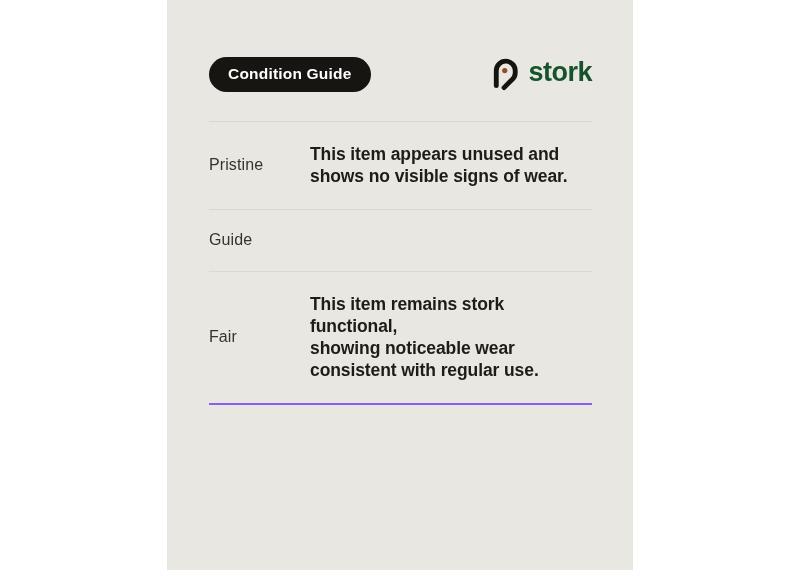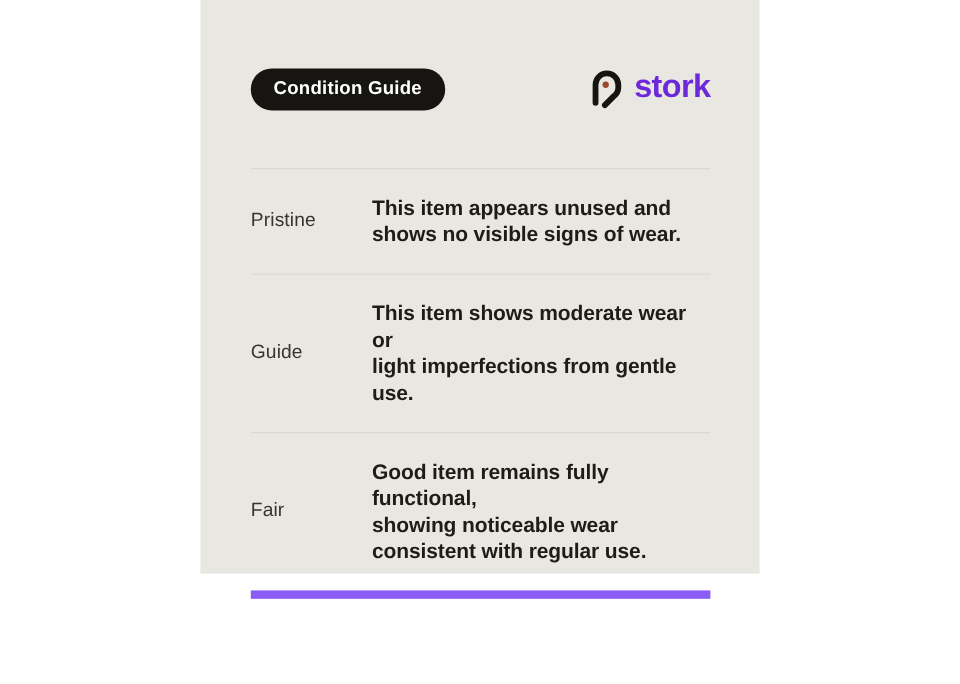--- a/index.html
+++ b/index.html
@@ -13,21 +13,21 @@
     position: relative;
     width: 800px;
     height: 570px;
     background: #ffffff;
   }
   .card {
     position: absolute;
     left: 167px;
     top: 0;
     width: 466px;
-    height: 478px;
+    height: 570px;
     background: #e9e7e1;
   }
   .card-inner {
     padding: 56px 41px 0 42px;
   }
   .header {
     display: flex;
     align-items: center;
     justify-content: space-between;
     height: 36px;
@@ -50,27 +50,27 @@
   .brand {
     display: flex;
     align-items: center;
     gap: 7px;
   }
   .brand-icon { display: block; }
   .brand-name {
     font-size: 27px;
     font-weight: 600;
     letter-spacing: -0.5px;
-    color: #6d28d9;
+    color: #14532d;
     line-height: 1;
     padding-bottom: 3px;
   }
   .rows {
-    margin-top: 48px;
-    border-bottom: 7px solid #8b5cf6;
+    margin-top: 29px;
+    border-bottom: 2px solid #8b5cf6;
   }
   .row {
     display: flex;
     align-items: center;
     border-top: 1px solid #dbd8d2;
     padding: 21px 0 22px 0;
   }
   .row-label {
     flex: 0 0 101px;
     width: 101px;
@@ -114,28 +114,25 @@
 
           <div class="row">
             <div class="row-label">Pristine</div>
             <div class="row-desc">This item appears unused and
 shows no visible signs of wear.</div>
           </div>
 
 
           <div class="row">
             <div class="row-label">Guide</div>
-            <div class="row-desc">This item shows moderate wear or
-light imperfections from gentle
-use.</div>
           </div>
 
           <div class="row">
             <div class="row-label">Fair</div>
-            <div class="row-desc">Good item remains fully functional,
+            <div class="row-desc">This item remains stork functional,
 showing noticeable wear
 consistent with regular use.</div>
           </div>
         </div>
 
     </div>
   </div>
 </div>
 
 </body></html>

